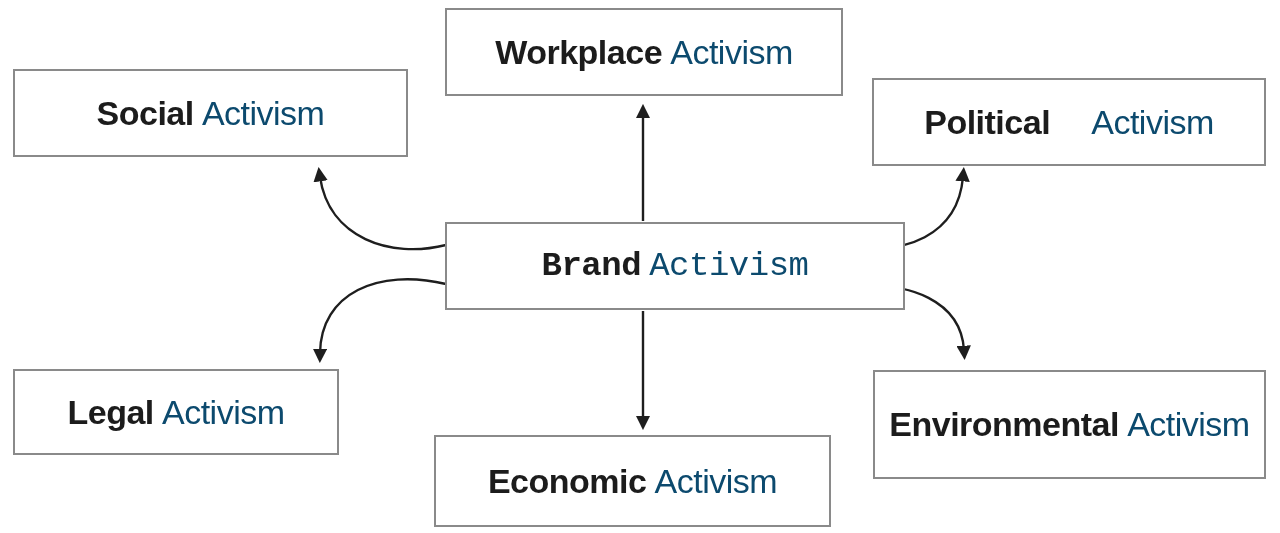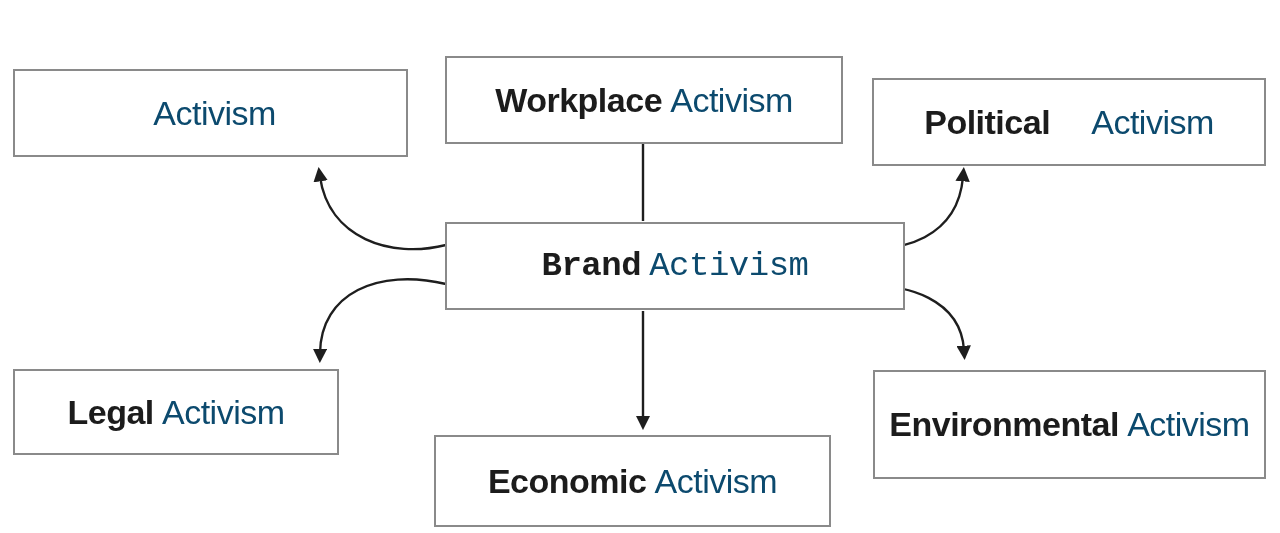--- a/index.html
+++ b/index.html
@@ -57,26 +57,27 @@
       </marker>
     </defs>
     <path d="M 643,221 V 114" fill="none" stroke="#1e1e1e" stroke-width="2.4" marker-end="url(#ah)"></path>
     <path d="M 643,311 V 420" fill="none" stroke="#1e1e1e" stroke-width="2.4" marker-end="url(#ah)"></path>
     <path d="M 446,245 C 390,259 329,238 320,177" fill="none" stroke="#1e1e1e" stroke-width="2.4" marker-end="url(#ah)"></path>
     <path d="M 446,284 C 378,268 321,293 320,353" fill="none" stroke="#1e1e1e" stroke-width="2.4" marker-end="url(#ah)"></path>
     <path d="M 842,245 C 906,258 958,234 963,177" fill="none" stroke="#1e1e1e" stroke-width="2.4" marker-end="url(#ah)"></path>
     <path d="M 842,287 C 913,279 961,303 964,350" fill="none" stroke="#1e1e1e" stroke-width="2.4" marker-end="url(#ah)"></path>
   </svg>
 
-  <div class="node" style="left:445px; top:8px; width:398px; height:88px;margin-top:48px;">
+  <div class="node" style="left:445px; top:8px; width:398px; height:88px;">
     <span class="kw">Workplace</span>
     <span class="rest">Activism</span>
   </div>
 
   <div class="node" style="left:13px; top:69px; width:395px; height:88px;">
+    <span class="kw">Social</span>
     <span class="rest">Activism</span>
   </div>
 
   <div class="node" style="left:872px; top:78px; width:394px; height:88px;gap:33px;">
     <span class="kw">Political</span>
     <span class="rest">Activism</span>
   </div>
 
   <div class="node" style="left:445px; top:222px; width:460px; height:88px;font-family:Liberation Mono, monospace;">
     <span class="kw">Brand</span>

